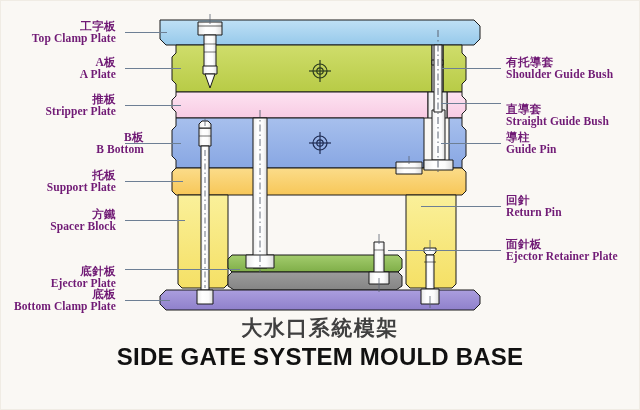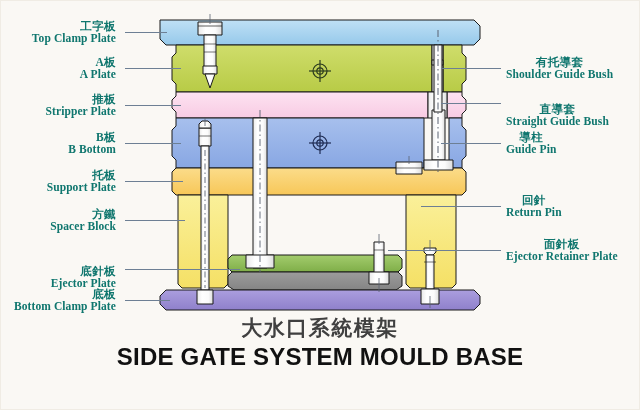--- a/index.html
+++ b/index.html
@@ -13,28 +13,28 @@
     position:relative;
     width:640px;height:410px;
     background:#faf8f4;
     box-sizing:border-box;
   }
   
   .lbl{
     position:absolute;
     font-family:"Liberation Serif", serif;
     font-weight:bold;
-    color:#0f766e;
+    color:#701a75;
     line-height:1.02;
     white-space:nowrap;
   }
   .lbl .cn{ font-size:11.5px; letter-spacing:.4px; display:block; }
   .lbl .en{ font-size:11.5px; letter-spacing:.1px; display:block; }
   .lbl.left{ text-align:right; }
-  .lbl.right{ text-align:center; }
+  .lbl.right{ text-align:left; }
 
   
   .leader{
     position:absolute;
     height:0;
     border-top:1px solid #6d7f94;
   }
 
   
   #mould{ position:absolute; left:0; top:0; width:640px; height:410px; }
@@ -248,21 +248,21 @@
     <span class="en">Top Clamp Plate</span>
   </div>
   <div class="lbl left" style="right:524px; top:57px;">
     <span class="cn">A板</span>
     <span class="en">A Plate</span>
   </div>
   <div class="lbl left" style="right:524px; top:94px;">
     <span class="cn">推板</span>
     <span class="en">Stripper Plate</span>
   </div>
-  <div class="lbl left" style="right:524px; top:132px;">
+  <div class="lbl left" style="right:496px; top:132px;">
     <span class="cn">B板</span>
     <span class="en">B Bottom</span>
   </div>
   <div class="lbl left" style="right:524px; top:170px;">
     <span class="cn">托板</span>
     <span class="en">Support Plate</span>
   </div>
   <div class="lbl left" style="right:524px; top:209px;">
     <span class="cn">方鐵</span>
     <span class="en">Spacer Block</span>

